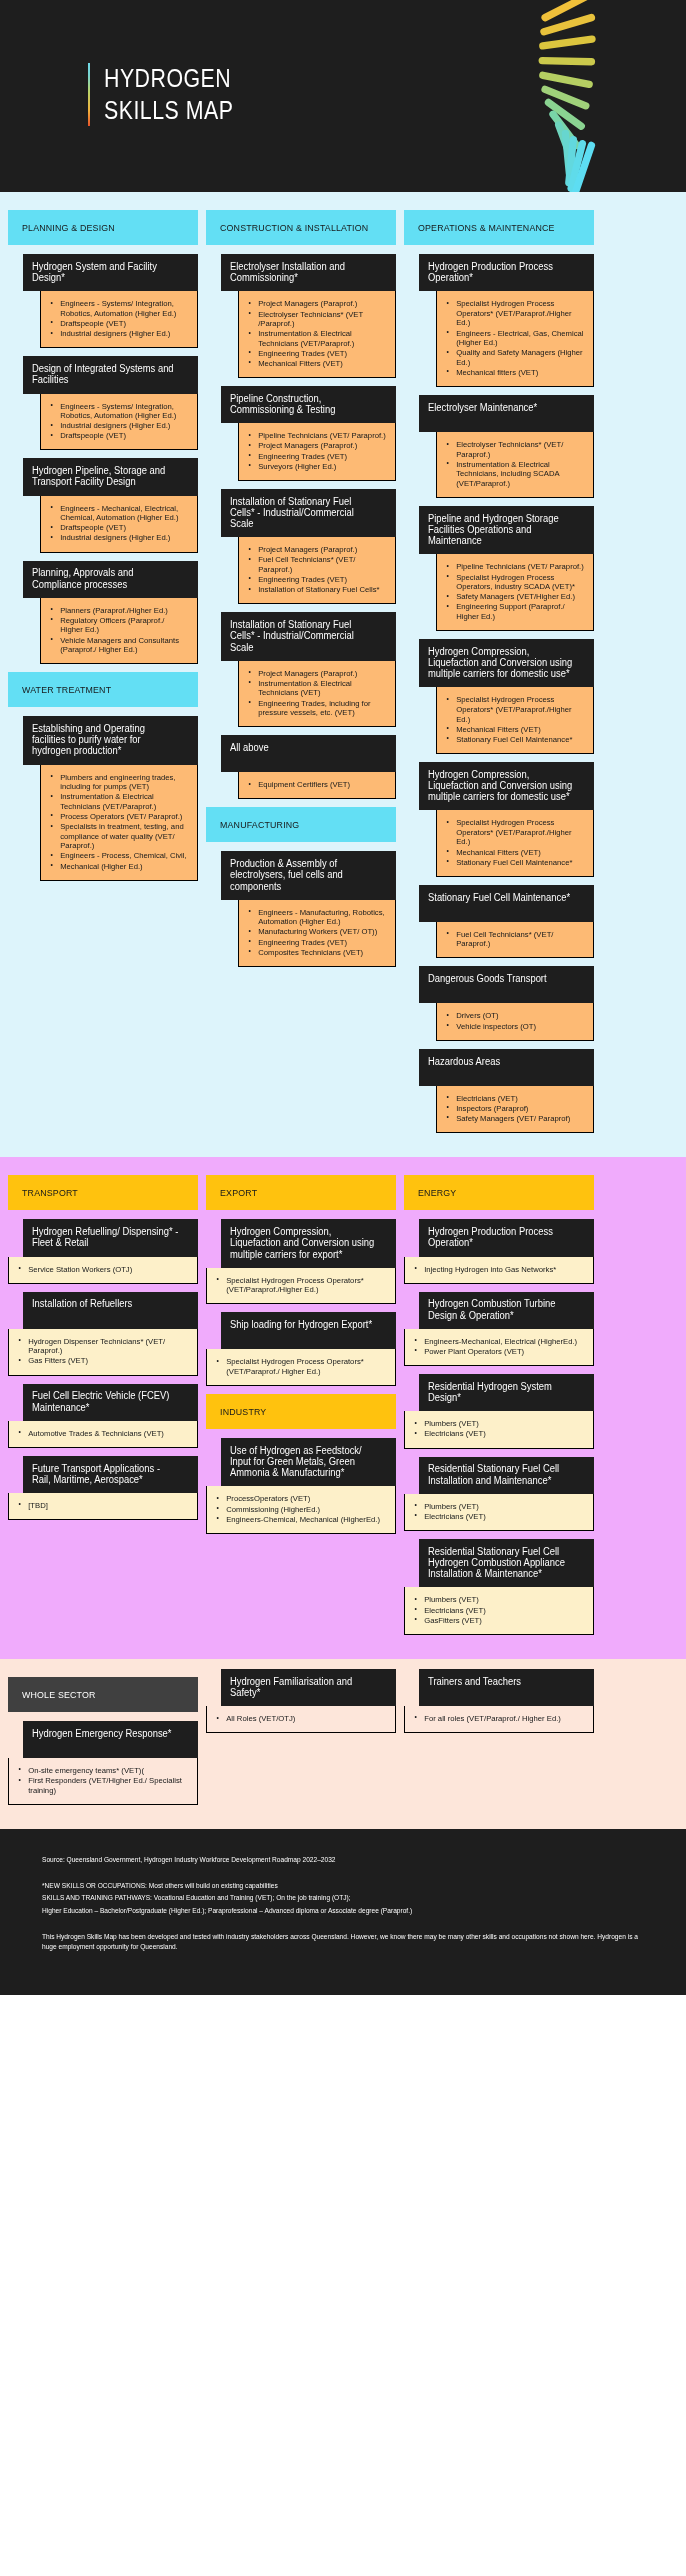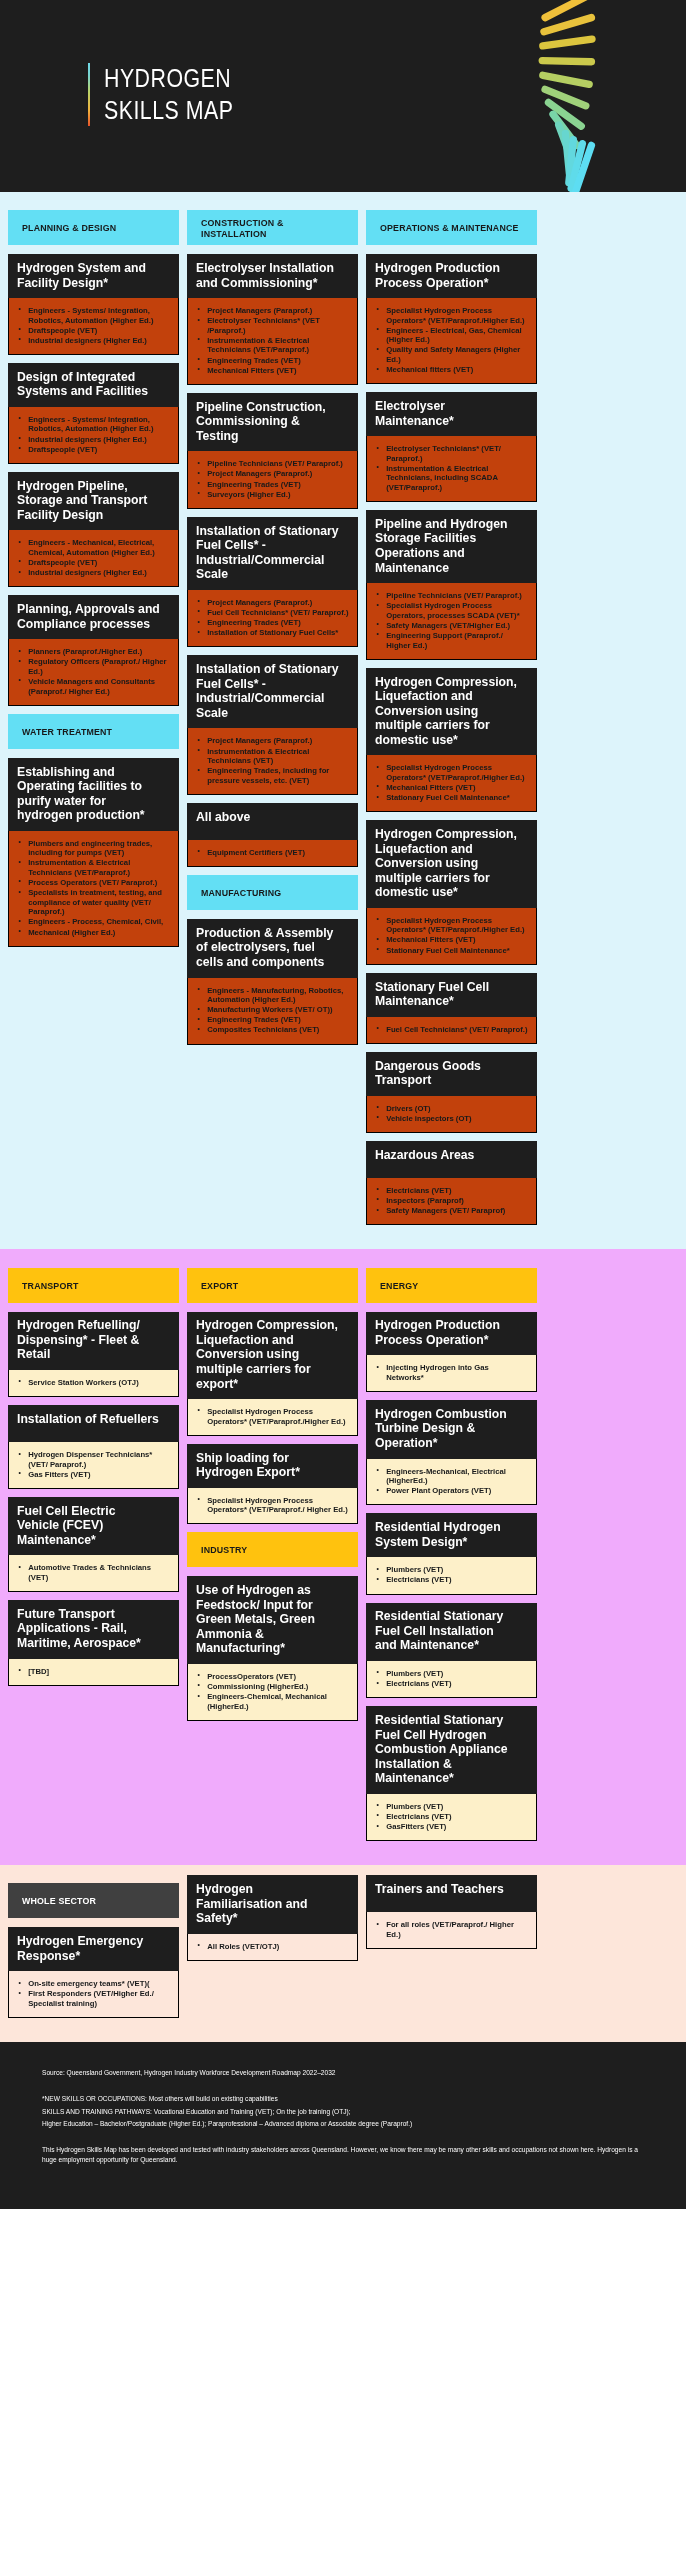--- a/index.html
+++ b/index.html
@@ -48,21 +48,21 @@
   .band { padding: 10.2px 0 16px 0; }
   .band-blue   { background:#ddf4fb; }
   .band-yellow { background:#f0abfc; }
   .band-peach  { background:#fde6da; }
 
   .cols {
     display:flex;
     gap:0px;
     padding:0 8px;
   }
-  .col { width:171px; margin-right:8px;font-weight:bold; }
+  .col { width:190px; margin-right:8px; }
   .col:last-child { margin-right:0; }
 
   
   .pill {
     height:35px;
     display:flex;
     align-items:center;
     padding-left:13.6px;
     font-size:9.6px;
     letter-spacing:0.2px;
@@ -76,32 +76,33 @@
   .pill-yellow { background:#ffc20e; }
   .pill-orange { background:#404040; }
   .pill-orange span { color:#ffffff; }
 
   
   .card { margin-bottom:8px; }
   .card-head {
     background:#1e1e1e;
     color:#ffffff;
     padding:6.8px 9px 8px 9px;
-    font-size:13px;
+    font-size:10px;
     line-height:1.12;
     min-height:37px;
     font-stretch:condensed;
+    margin-left:15px;
   }
   .card-head span { display:block; transform:scaleX(.94); transform-origin:left top; }
   .card-body {
     border:1.1px solid #000000;
     border-top:0;
     padding:8px 8px 8px 4.5px;
   }
-  .band-blue   .card-body { background:#c2410c; }
+  .band-blue   .card-body { background:#fdba74;margin-left:32px; }
   .band-yellow .card-body { background:#fdf0c9; }
   .band-peach  .card-body { background:#fde6da; }
 
   .card-body ul { list-style:none; }
   .card-body li {
     position:relative;
     padding-left:14.7px;
     margin-bottom:0.6px;
     font-size:7.7px;
     line-height:1.24;
@@ -346,21 +347,21 @@
                 </ul>
               </div>
             </div>
             <div class="card">
               <div class="card-head">
                 <span>Pipeline and Hydrogen Storage Facilities Operations and Maintenance</span>
               </div>
               <div class="card-body">
                 <ul>
                   <li>Pipeline Technicians (VET/ Paraprof.)</li>
-                  <li>Specialist Hydrogen Process Operators, processes SCADA (VET)*</li>
+                  <li>Specialist Hydrogen Process Operators, industry SCADA (VET)*</li>
                   <li>Safety Managers (VET/Higher Ed.)</li>
                   <li>Engineering Support (Paraprof./ Higher Ed.)</li>
                 </ul>
               </div>
             </div>
             <div class="card">
               <div class="card-head">
                 <span>Hydrogen Compression, Liquefaction and Conversion using multiple carriers for domestic use*</span>
               </div>
               <div class="card-body">

